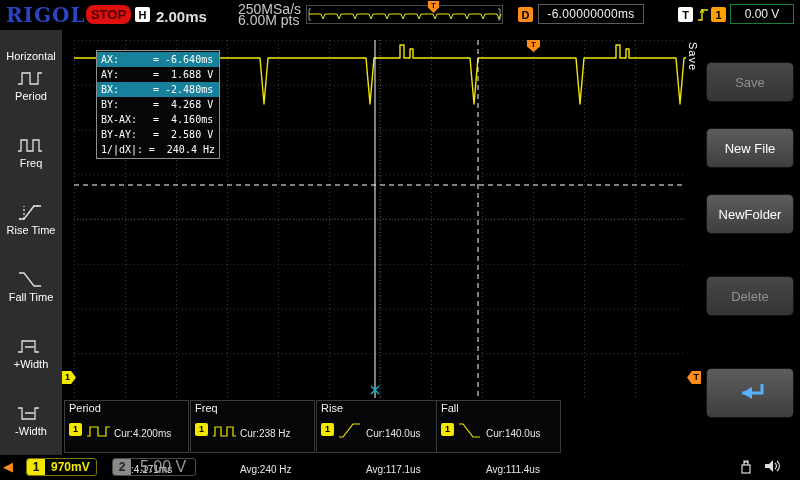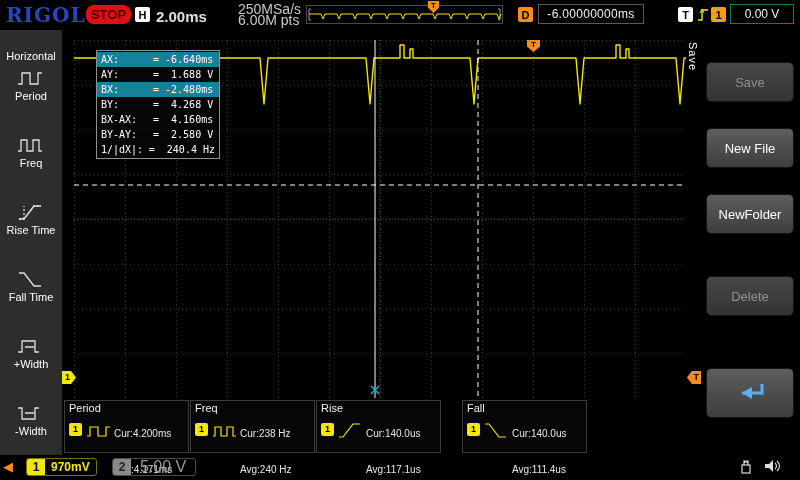--- a/index.html
+++ b/index.html
@@ -48,21 +48,21 @@
 
   
   #menu-tab{left:687px;top:42px;writing-mode:vertical-rl;font-size:11px;color:#fff;letter-spacing:1px}
   .mbtn{position:absolute;left:706px;width:88px;height:40px;background:linear-gradient(#5d5d5d,#3e3e3e);border:1px solid #141414;border-radius:5px;color:#fff;font-size:13px;display:flex;align-items:center;justify-content:center;cursor:pointer}
   .mbtn.disabled{color:#909090;background:linear-gradient(#474747,#343434)}
   #btn-save{top:62px}#btn-newfile{top:128px}#btn-newfolder{top:194px}#btn-delete{top:276px}#btn-return{top:368px;height:50px}
 
   
   #meas{left:62px;top:399px;width:640px;height:56px}
   .mcell{position:absolute;top:1px;width:125px;height:53px;border:1px solid #3c3c3c;background:#060606}
-  .mc0{left:2px}.mc1{left:128px}.mc2{left:254px}.mc3{left:400px}
+  .mc0{left:2px}.mc1{left:128px}.mc2{left:254px}.mc3{left:374px}
   .m-title{position:absolute;left:4px;top:1px;font-size:11px;color:#f2f2f2}
   .m-badge{position:absolute;left:4px;top:22px;width:13px;height:13px;background:var(--ch1);border-radius:2px;color:#000;font-size:9px;font-weight:bold;text-align:center;line-height:13px}
   .m-icon{position:absolute;left:21px;top:20px}
   .m-vals{position:absolute;right:2px;top:3px;width:72px;font-size:10px;line-height:12px;color:#e8e8e8;white-space:pre}
 
   
   #back-arrow{left:3px;top:459px;color:var(--orange);font-size:13px;cursor:pointer}
   .ch-group{position:absolute;top:458px;height:18px;display:flex;border:1px solid;border-radius:3px;overflow:hidden}
   #ch1-group{left:26px;border-color:#7a7400}
   #ch1-group .num{background:var(--ch1);color:#111;width:18px;font-size:12px;font-weight:bold;text-align:center;line-height:16px}

